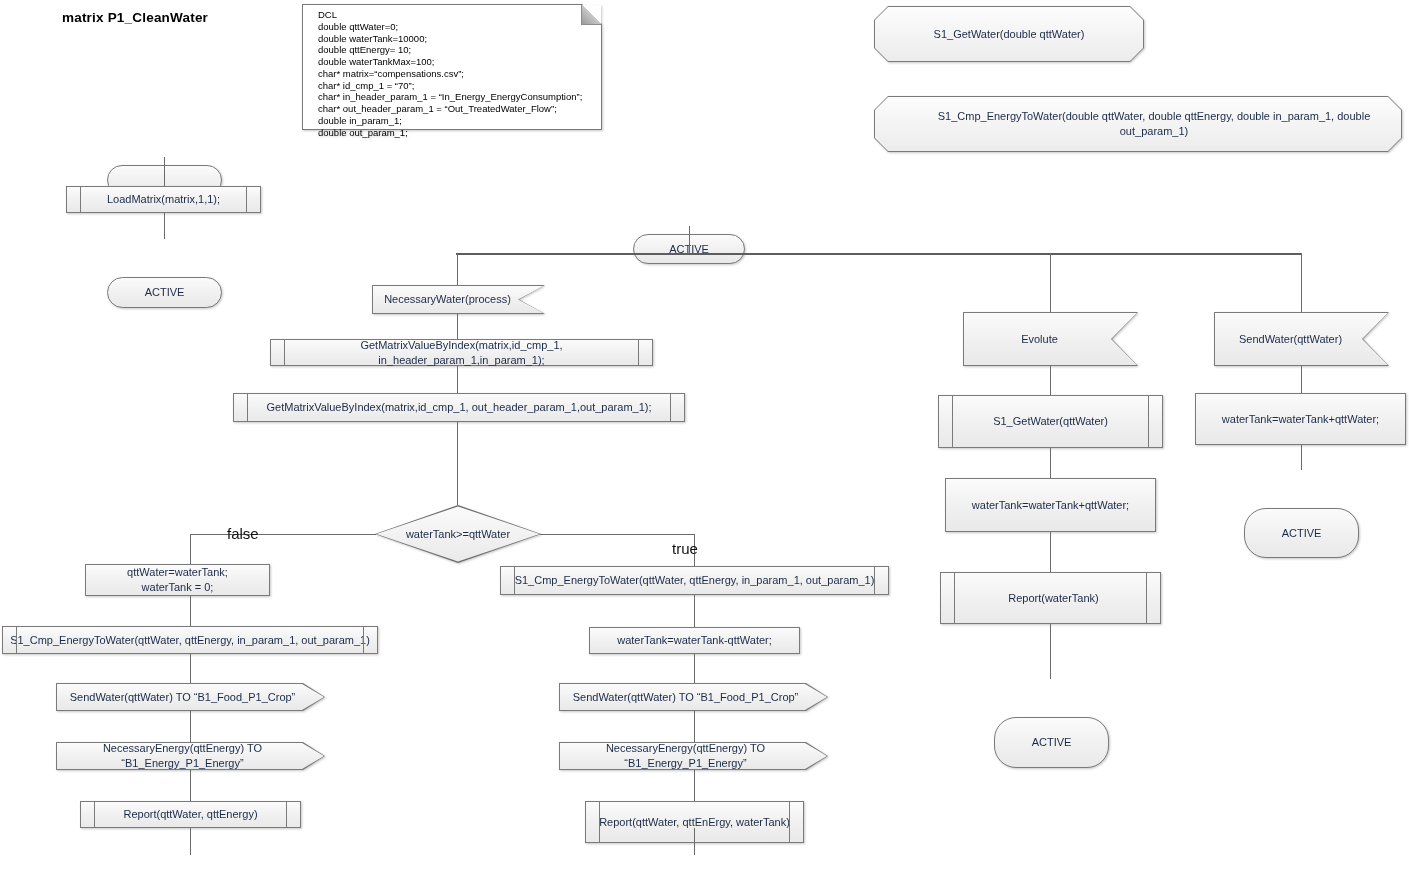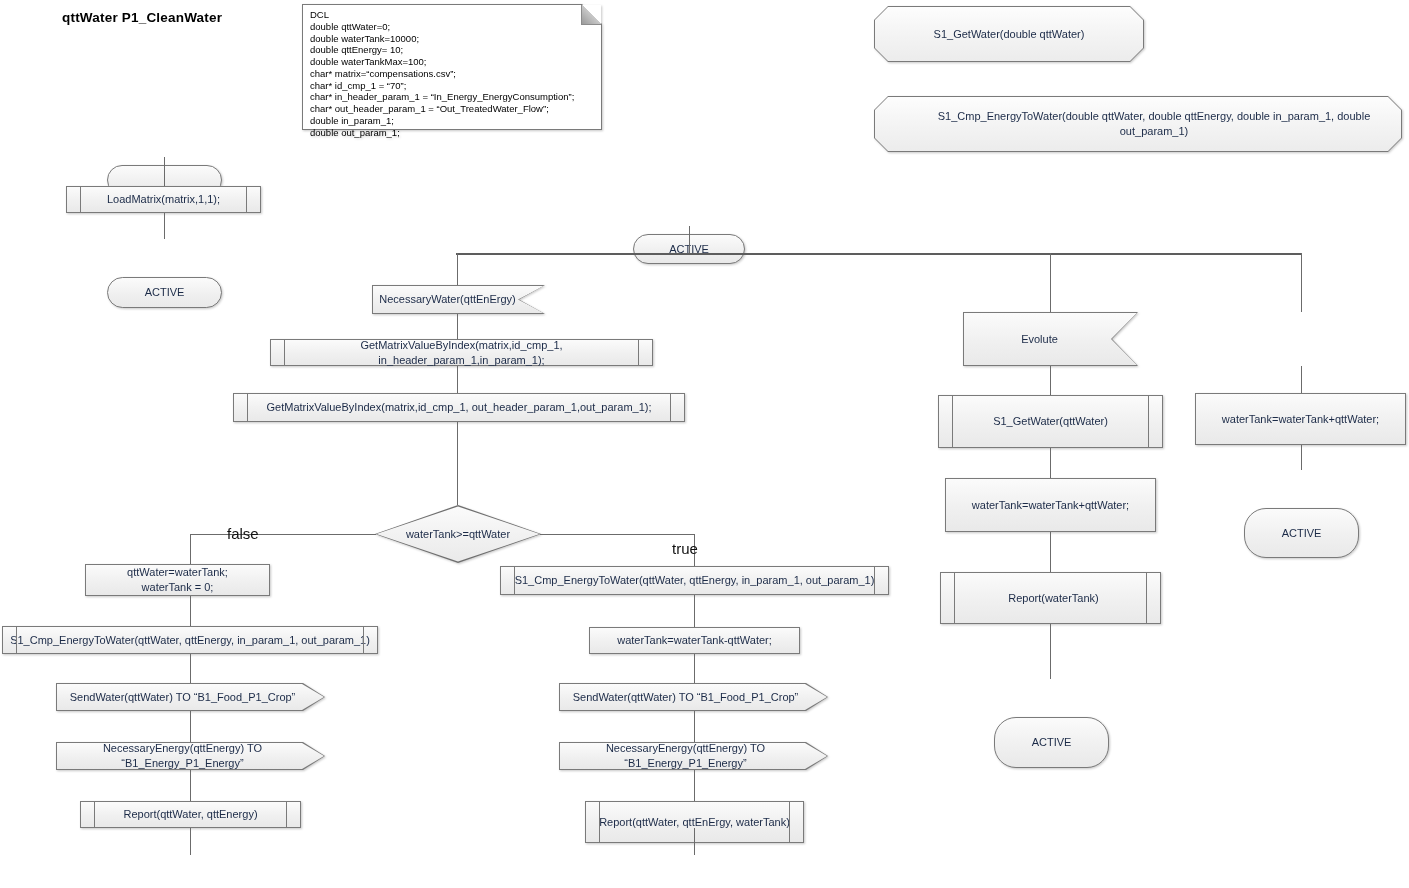--- a/index.html
+++ b/index.html
@@ -192,23 +192,23 @@
     background:none;border:none;filter:none;
     white-space:nowrap;
     margin-top:24px;
   }
 </style>
 </head>
 <body>
 
 <div id="canvas">
 
-  <div class="title" style="left:62px;top:10px;">qttWater P1_CleanWater</div>
-
-  <div class="node shape-note" style="left:302px;top:4px;width:300px;height:126px;">
+  <div class="title" style="left:62px;top:10px;">matrix P1_CleanWater</div>
+
+  <div class="node shape-note" style="left:302px;top:4px;width:300px;height:126px;padding-left:8px;">
     <div class="skin"></div>
     <div class="fold"></div>
     <span class="lbl">DCL
 double qttWater=0;
 double waterTank=10000;
 double qttEnergy= 10;
 double waterTankMax=100;
 char* matrix=“compensations.csv”;
 char* id_cmp_1 = “70”;
 char* in_header_param_1 = “In_Energy_EnergyConsumption”;
@@ -246,21 +246,21 @@
   </div>
   <div class="conn v" style="left:689px;top:226px;height:28px;"></div>
   <div class="conn bus" style="left:456px;top:253px;width:846px;"></div>
 
   <div class="conn v" style="left:457px;top:253px;height:32px;"></div>
   <div class="conn v" style="left:1050px;top:253px;height:59px;"></div>
   <div class="conn v" style="left:1301px;top:253px;height:59px;"></div>
 
   <div class="node shape-input" style="left:372px;top:285px;width:173px;height:29px;">
     <div class="skin"></div>
-    <span class="lbl">NecessaryWater(qttEnErgy)</span>
+    <span class="lbl">NecessaryWater(process)</span>
   </div>
   <div class="conn v" style="left:457px;top:314px;height:25px;"></div>
 
   <div class="node shape-proc" style="left:270px;top:339px;width:383px;height:27px;">
     <span class="lbl">GetMatrixValueByIndex(matrix,id_cmp_1, in_header_param_1,in_param_1);</span>
   </div>
   <div class="conn v" style="left:457px;top:366px;height:27px;"></div>
 
   <div class="node shape-proc" style="left:233px;top:393px;width:452px;height:29px;">
     <span class="lbl">GetMatrixValueByIndex(matrix,id_cmp_1, out_header_param_1,out_param_1);</span>
@@ -361,20 +361,24 @@
 
   <div class="node shape-proc" style="left:940px;top:572px;width:221px;height:52px;padding-left:12px;">
     <span class="lbl">Report(waterTank)</span>
   </div>
   <div class="conn v" style="left:1050px;top:624px;height:55px;"></div>
 
   <div class="node shape-state" style="left:994px;top:679px;width:115px;height:51px;">
     <span class="lbl">ACTIVE</span>
   </div>
 
+  <div class="node shape-input" style="left:1214px;top:312px;width:175px;height:54px;">
+    <div class="skin"></div>
+    <span class="lbl">SendWater(qttWater)</span>
+  </div>
   <div class="conn v" style="left:1301px;top:366px;height:27px;"></div>
 
   <div class="node shape-task" style="left:1195px;top:393px;width:211px;height:52px;">
     <span class="lbl">waterTank=waterTank+qttWater;</span>
   </div>
   <div class="conn v" style="left:1301px;top:445px;height:25px;"></div>
 
   <div class="node shape-state" style="left:1244px;top:470px;width:115px;height:50px;">
     <span class="lbl">ACTIVE</span>
   </div>

